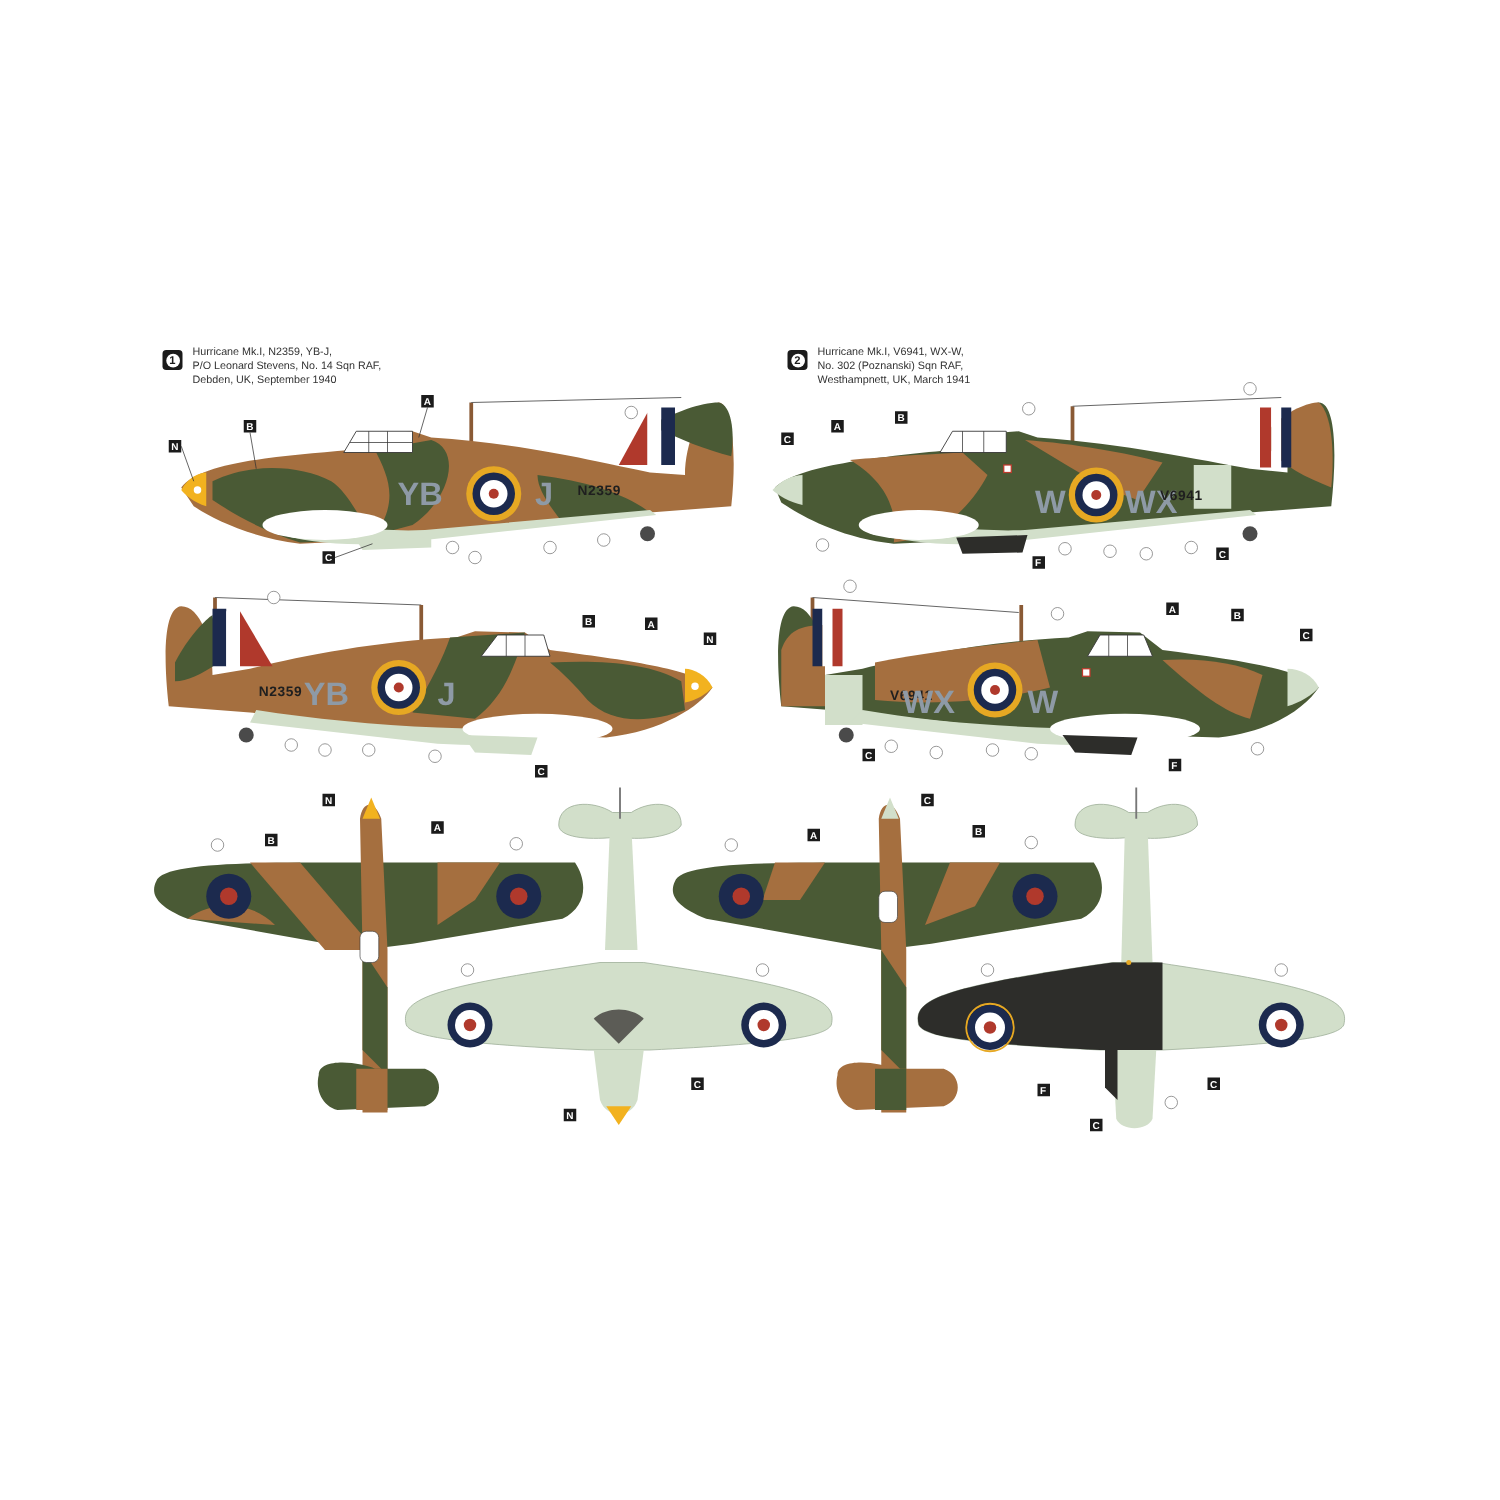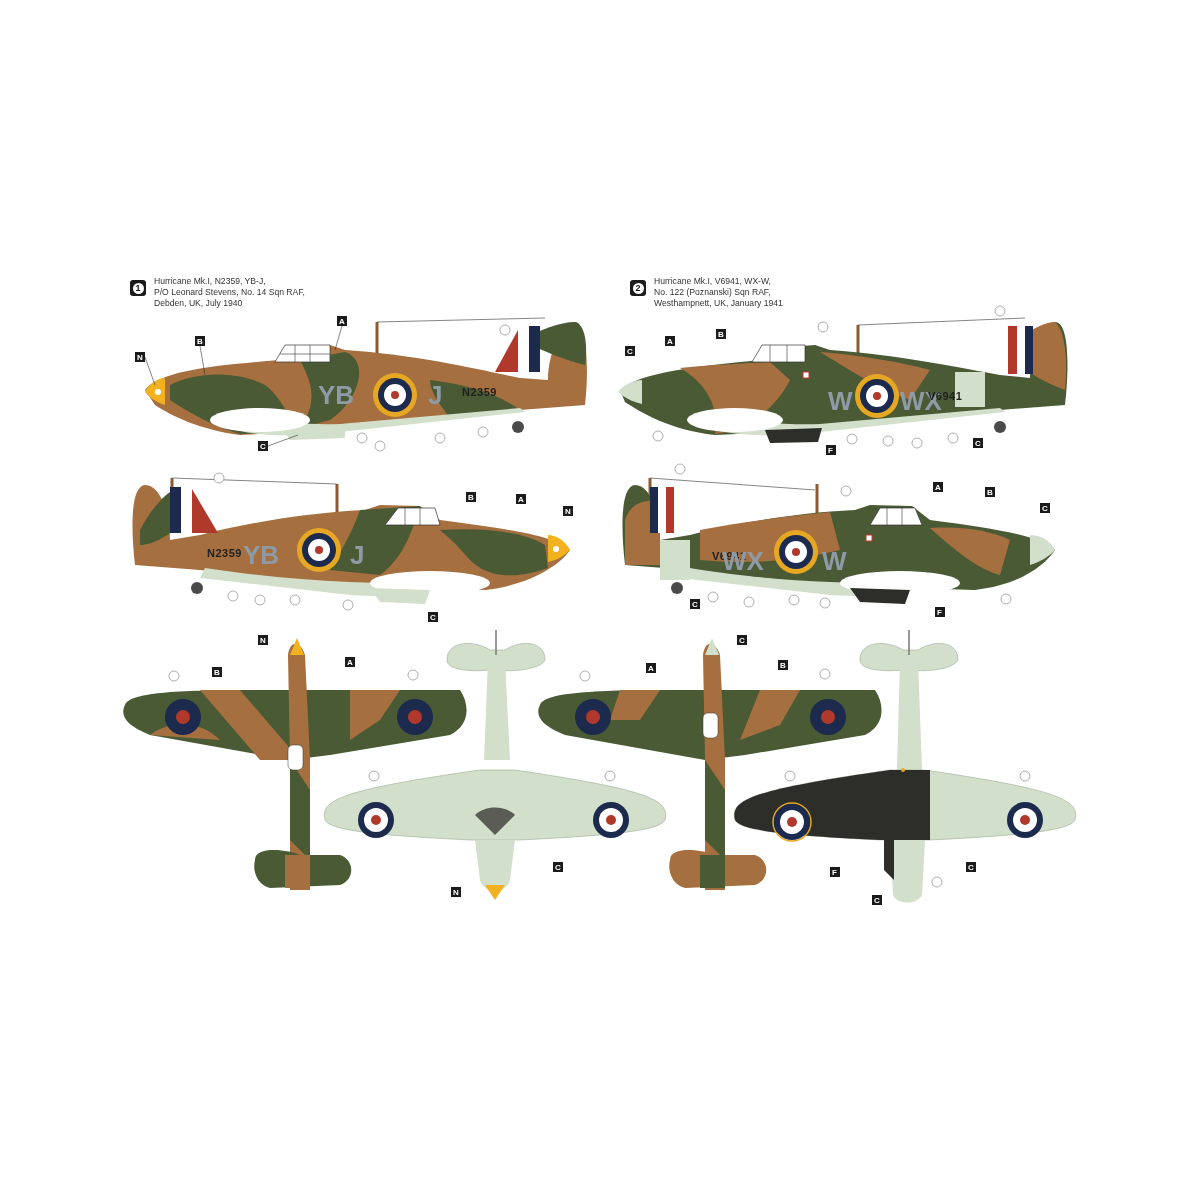--- a/index.html
+++ b/index.html
@@ -17,32 +17,32 @@
 </head>
 <body>
 
 <div class="caption" style="left:130px;top:276px;">
   <div class="scheme-badge">
       <span>1</span>
     </div>
   <div class="caption-text">
     <div>Hurricane Mk.I, N2359, YB-J,</div>
     <div>P/O Leonard Stevens, No. 14 Sqn RAF,</div>
-    <div>Debden, UK, July 1940</div>
+    <div>Debden, UK, September 1940</div>
   </div>
 </div>
 
 <div class="caption" style="left:630px;top:276px;">
   <div class="scheme-badge">
       <span>2</span>
     </div>
   <div class="caption-text">
     <div>Hurricane Mk.I, V6941, WX-W,</div>
-    <div>No. 122 (Poznanski) Sqn RAF,</div>
-    <div>Westhampnett, UK, January 1941</div>
+    <div>No. 302 (Poznanski) Sqn RAF,</div>
+    <div>Westhampnett, UK, March 1941</div>
   </div>
 </div>
 
 <svg class="drawing" width="1200" height="1200" viewBox="0 0 1200 1200">
   <defs>
     <g id="roundel-side">
       <circle r="22" fill="#e6a823"></circle>
       <circle r="17" fill="#1c2a4e"></circle>
       <circle r="11" fill="#ffffff"></circle>
       <circle r="4" fill="#b0392c"></circle>

